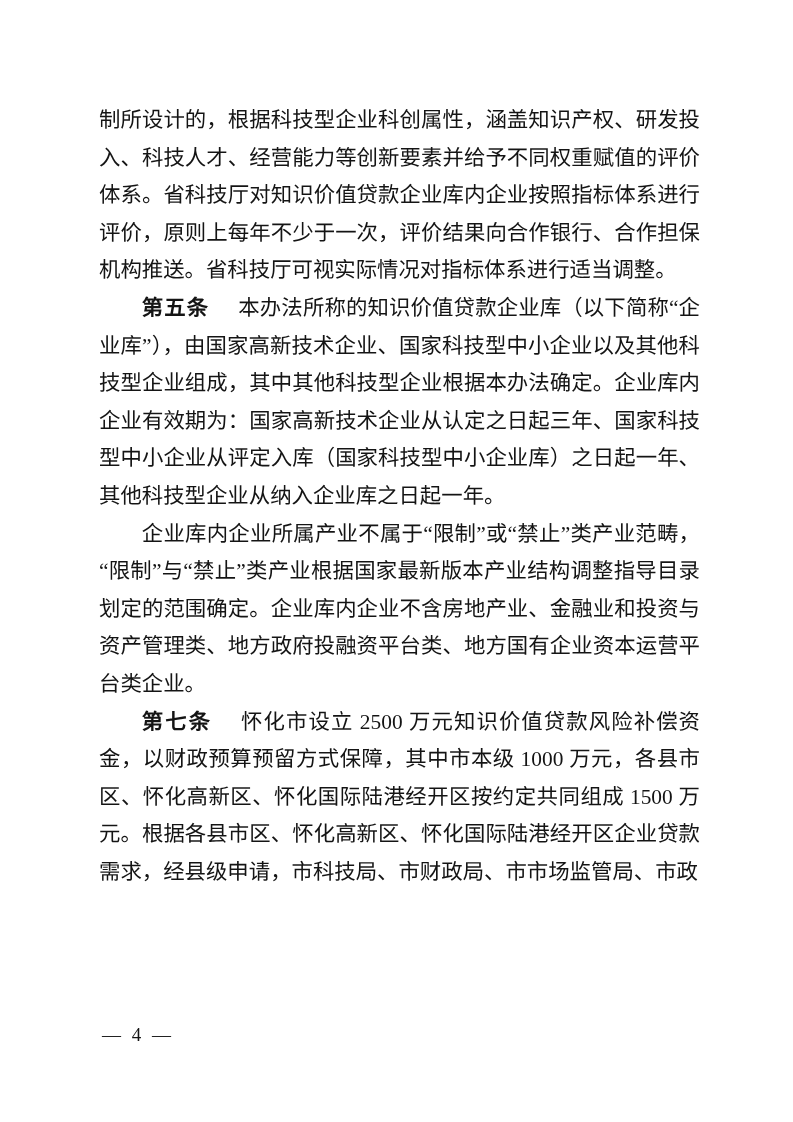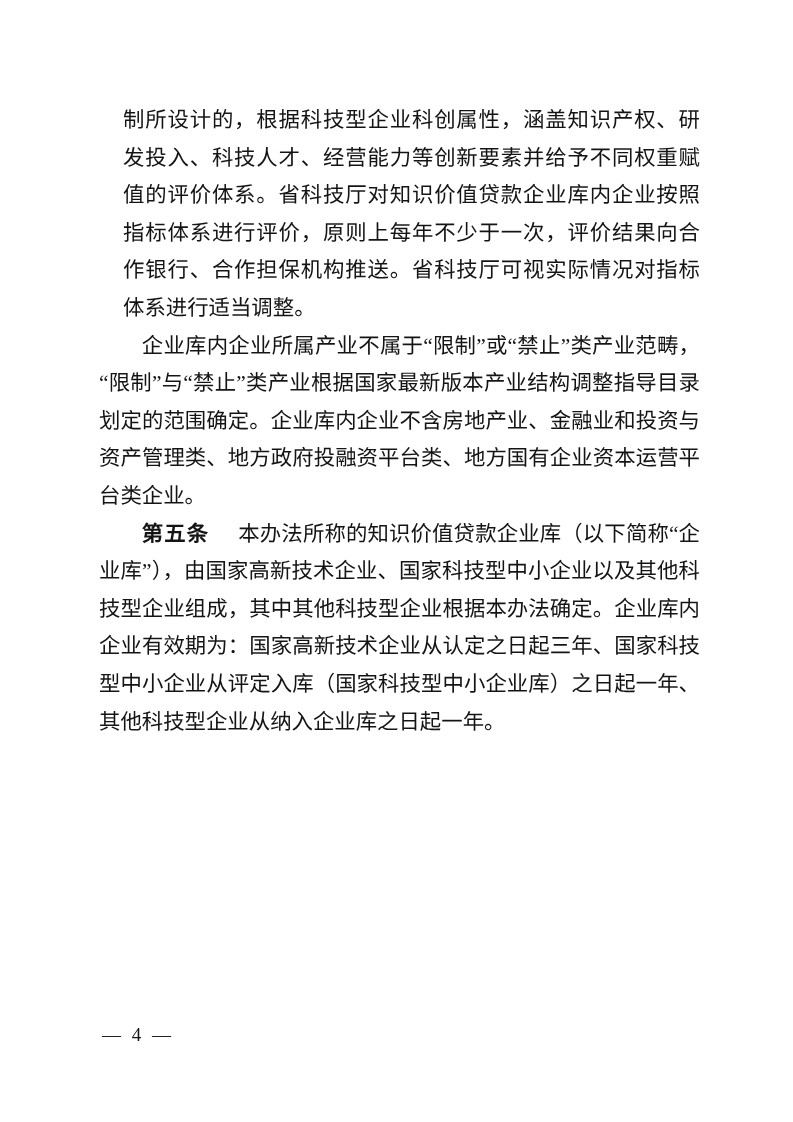--- a/index.html
+++ b/index.html
@@ -28,21 +28,20 @@
     text-justify: inter-ideograph;
   }
   .para {
     margin: 0;
     padding: 0;
     text-indent: 2em;
     word-break: break-all;
   }
   .para.continues {
     text-indent: 0;
-    margin-left: 24px;
   }
   .article-lead {
     font-weight: bold;
     font-family: "Liberation Sans", "DejaVu Sans", sans-serif;
     margin-right: 1.35em;
     letter-spacing: 1px;
   }
   .page-footer {
     position: absolute;
     left: 102px;
@@ -56,25 +55,28 @@
 <body>
 
 <div class="page">
   <main class="content">
 
     <p class="para continues">
       <span class="body-text">制所设计的，根据科技型企业科创属性，涵盖知识产权、研发投入、科技人才、经营能力等创新要素并给予不同权重赋值的评价体系。省科技厅对知识价值贷款企业库内企业按照指标体系进行评价，原则上每年不少于一次，评价结果向合作银行、合作担保机构推送。省科技厅可视实际情况对指标体系进行适当调整。</span>
     </p>
 
     <p class="para">
+      <span class="article-lead">第五条</span><span class="body-text">本办法所称的知识价值贷款企业库（以下简称“企业库”），由国家高新技术企业、国家科技型中小企业以及其他科技型企业组成，其中其他科技型企业根据本办法确定。企业库内企业有效期为：国家高新技术企业从认定之日起三年、国家科技型中小企业从评定入库（国家科技型中小企业库）之日起一年、其他科技型企业从纳入企业库之日起一年。</span>
+    </p>
+
+    <p class="para">
       <span class="body-text">企业库内企业所属产业不属于“限制”或“禁止”类产业范畴，“限制”与“禁止”类产业根据国家最新版本产业结构调整指导目录划定的范围确定。企业库内企业不含房地产业、金融业和投资与资产管理类、地方政府投融资平台类、地方国有企业资本运营平台类企业。</span>
     </p>
 
+
     <p class="para">
-      <span class="article-lead">第五条</span><span class="body-text">本办法所称的知识价值贷款企业库（以下简称“企业库”），由国家高新技术企业、国家科技型中小企业以及其他科技型企业组成，其中其他科技型企业根据本办法确定。企业库内企业有效期为：国家高新技术企业从认定之日起三年、国家科技型中小企业从评定入库（国家科技型中小企业库）之日起一年、其他科技型企业从纳入企业库之日起一年。</span>
+      <span class="article-lead">第七条</span><span class="body-text">怀化市设立 2500 万元知识价值贷款风险补偿资金，以财政预算预留方式保障，其中市本级 1000 万元，各县市区、怀化高新区、怀化国际陆港经开区按约定共同组成 1500 万元。根据各县市区、怀化高新区、怀化国际陆港经开区企业贷款需求，经县级申请，市科技局、市财政局、市市场监管局、市政</span>
     </p>
-
-
 
   </main>
 
   <footer class="page-footer">— 4 —</footer>
 </div>
 
 </body></html>

